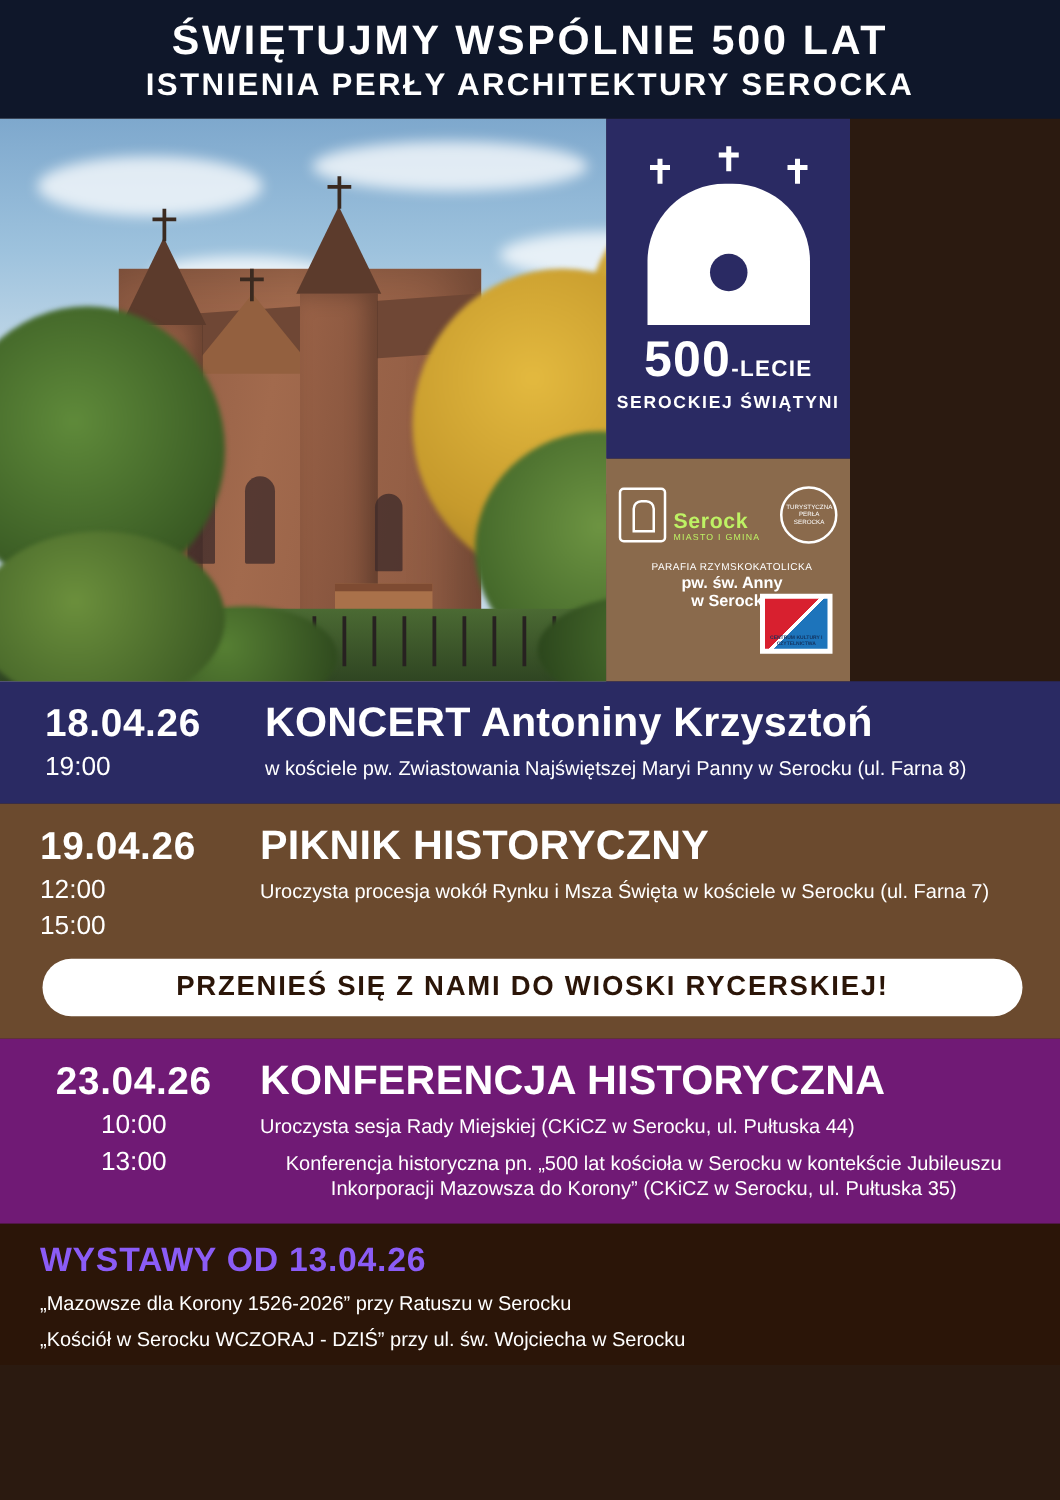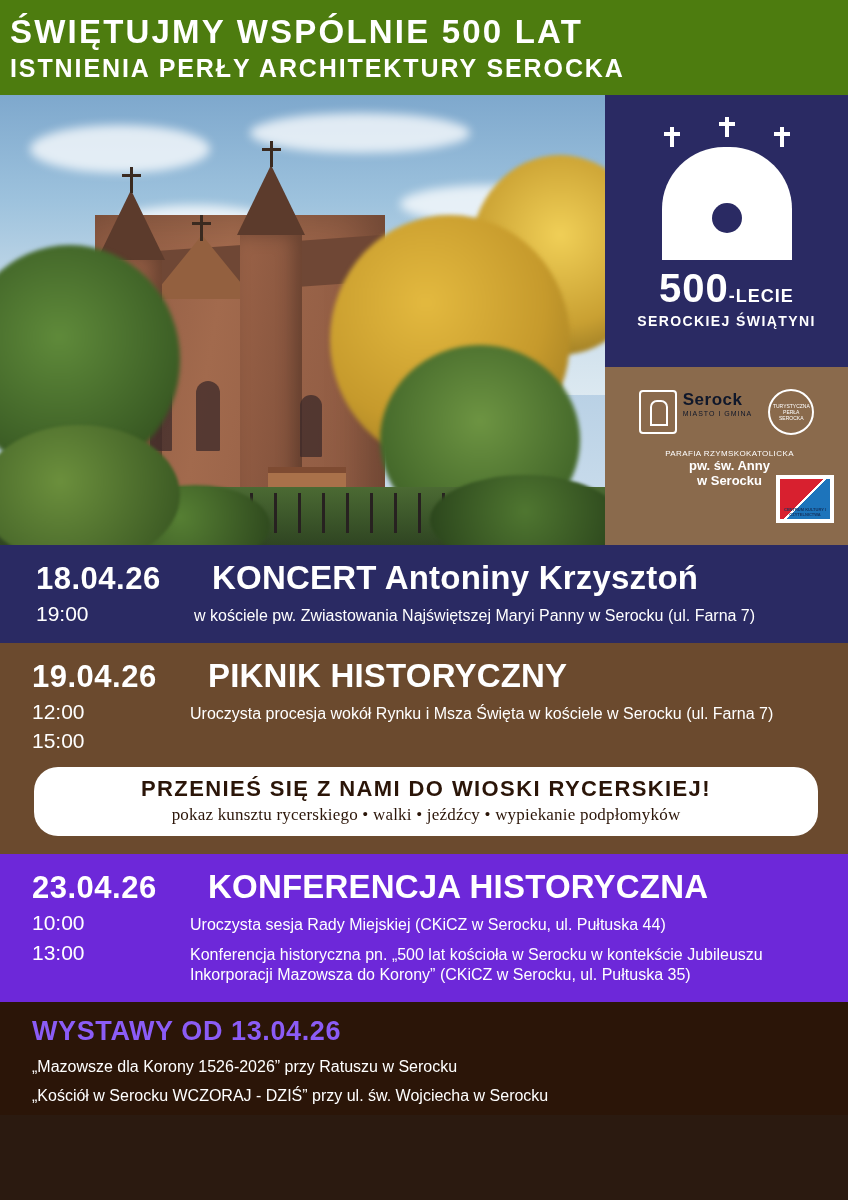--- a/index.html
+++ b/index.html
@@ -17,22 +17,23 @@
     position: relative;
     width: 848px;
     height: 1200px;
     background: #2b1a10;
     display: flex;
     flex-direction: column;
   }
 
   
   .header {
-    background: #4d7c0f;
+    background: #0f172a;
     padding: 14px 10px 12px 10px;
+    text-align: center;
   }
   .header .line1 {
     color: #ffffff;
     font-size: 33px;
     font-weight: bold;
     letter-spacing: 2.2px;
     line-height: 1.12;
     white-space: nowrap;
   }
   .header .line2 {
@@ -42,21 +43,21 @@
     letter-spacing: 1.9px;
     line-height: 1.18;
     margin-top: 3px;
     white-space: nowrap;
   }
 
   
   .hero {
     display: flex;
     height: 450px;
-    width: 848px;
+    width: 680px;
   }
   .hero-photo {
     position: relative;
     width: 605px;
     height: 450px;
     overflow: hidden;
     background: linear-gradient(#8fb4d4, #cfe0ee);
   }
   
   .sky {
@@ -250,23 +251,23 @@
   }
   .partner-row {
     display: flex;
     align-items: center;
     justify-content: center;
     gap: 16px;
     padding-top: 22px;
   }
   .serock-logo {
     display: flex;
-    align-items: flex-start;
+    align-items: flex-end;
     gap: 6px;
-    color: #0f172a;
+    color: #bef264;
   }
   .serock-mark {
     width: 34px; height: 40px;
     border: 2px solid #ffffff;
     border-radius: 4px;
     position: relative;
   }
   .serock-mark::after {
     content:"";
     position: absolute; left: 9px; top: 8px;
@@ -321,21 +322,21 @@
     text-align: center;
     font-size: 4px;
     color: #13325e;
     font-weight: bold;
   }
 
   
   .section { padding: 14px 26px 16px 32px; }
   .sec-concert { background: #2a2a63; padding-left: 36px; }
   .sec-piknik  { background: #6b4a2e; }
-  .sec-konf    { background: #6d28d9; }
+  .sec-konf    { background: #701a75; text-align: center; }
   .sec-wystawy { background: #2b1508; padding-bottom: 10px; }
 
   .ev-head {
     display: flex;
     align-items: baseline;
     gap: 26px;
     color: #ffffff;
   }
   .ev-date {
     font-size: 31px;
@@ -344,21 +345,21 @@
     min-width: 150px;
   }
   .ev-title {
     font-size: 33px;
     font-weight: bold;
     letter-spacing: .2px;
   }
   .ev-row {
     display: flex;
     align-items: baseline;
-    gap: 8px;
+    gap: 26px;
     color: #ffffff;
     margin-top: 5px;
   }
   .ev-time {
     font-size: 21px;
     min-width: 150px;
   }
   .ev-desc {
     font-size: 16px;
     line-height: 1.28;
@@ -504,39 +505,38 @@
     </div>
   </div>
 
   <div class="section sec-concert">
     <div class="ev-head">
       <div class="ev-date">18.04.26</div>
       <div class="ev-title">KONCERT Antoniny Krzysztoń</div>
     </div>
     <div class="ev-row">
       <div class="ev-time">19:00</div>
-      <div class="ev-desc">w kościele pw. Zwiastowania Najświętszej Maryi Panny w Serocku (ul. Farna 7)</div>
+      <div class="ev-desc">w kościele pw. Zwiastowania Najświętszej Maryi Panny w Serocku (ul. Farna 8)</div>
     </div>
   </div>
 
   <div class="section sec-piknik">
     <div class="ev-head">
       <div class="ev-date">19.04.26</div>
       <div class="ev-title">PIKNIK HISTORYCZNY</div>
     </div>
     <div class="ev-row">
       <div class="ev-time">12:00</div>
       <div class="ev-desc">Uroczysta procesja wokół Rynku i Msza Święta w kościele w Serocku (ul. Farna 7)</div>
     </div>
     <div class="ev-row">
       <div class="ev-time">15:00</div>
     </div>
     <div class="banner">
       <div class="banner-title">PRZENIEŚ SIĘ Z NAMI DO WIOSKI RYCERSKIEJ!</div>
-      <div class="banner-sub">pokaz kunsztu rycerskiego • walki • jeźdźcy • wypiekanie podpłomyków</div>
     </div>
   </div>
 
   <div class="section sec-konf">
     <div class="ev-head">
       <div class="ev-date">23.04.26</div>
       <div class="ev-title">KONFERENCJA HISTORYCZNA</div>
     </div>
     <div class="ev-row">
       <div class="ev-time">10:00</div>

